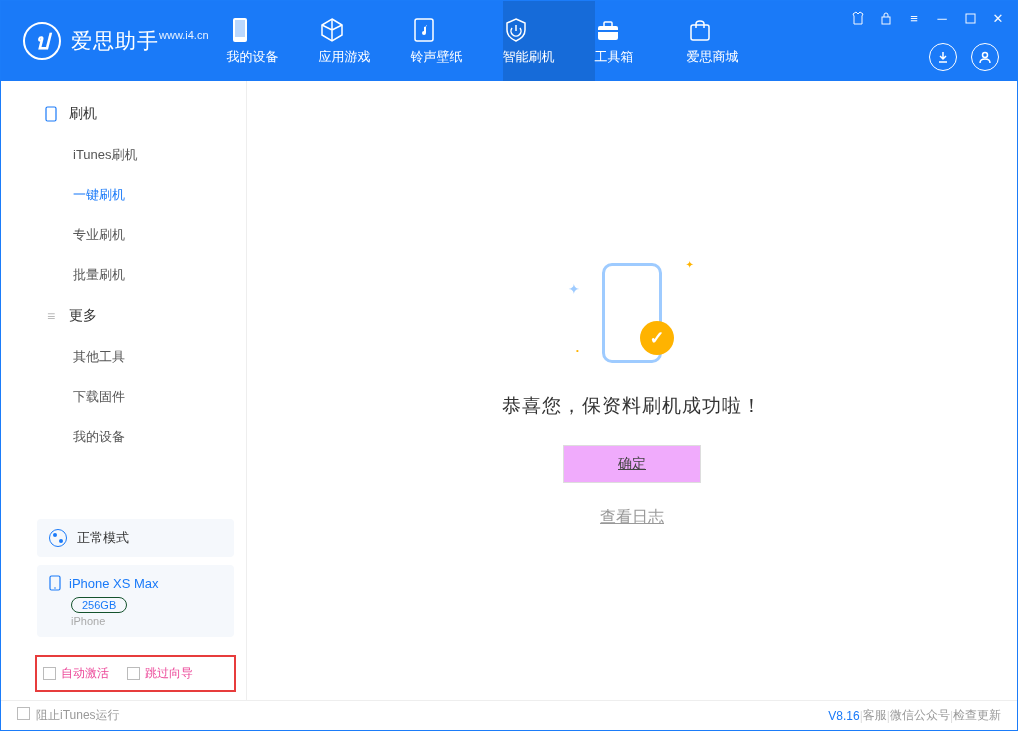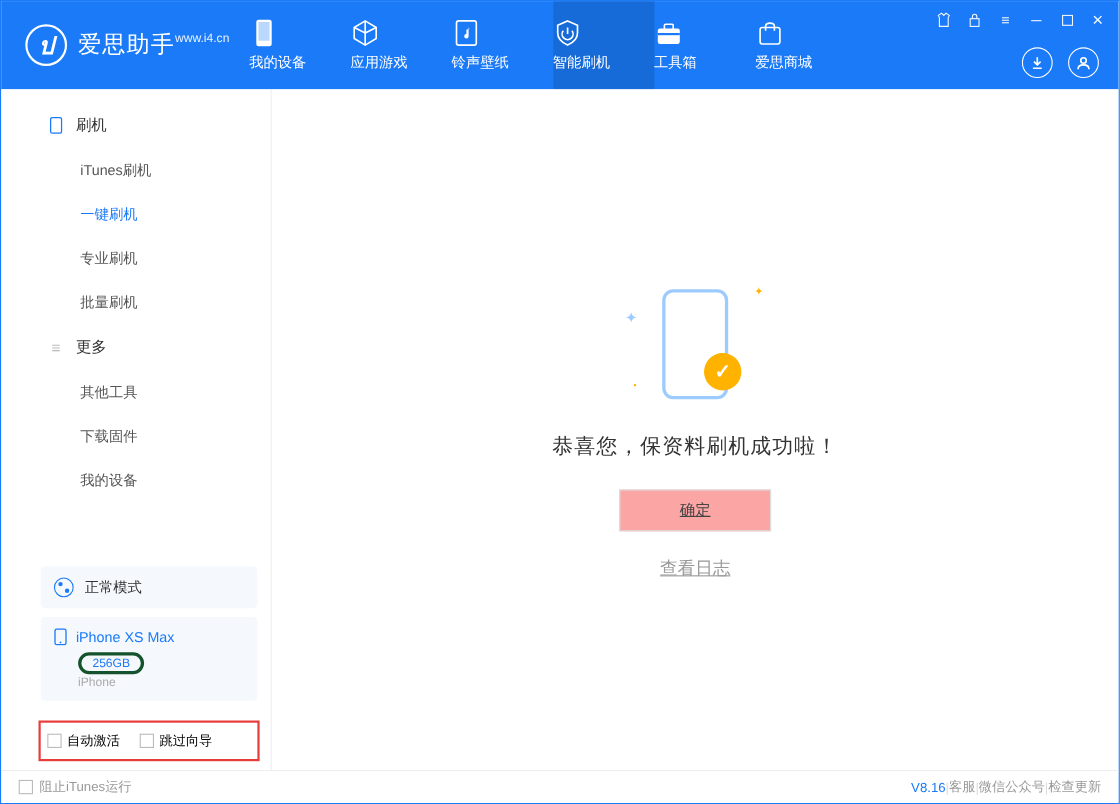--- a/index.html
+++ b/index.html
@@ -34,39 +34,39 @@
 .sidebar-spacer { flex: 1; }
 
 .mode-box { margin: 8px 12px; background: #f5f8fc; border-radius: 4px; padding: 10px 12px; display: flex; align-items: center; gap: 10px; font-size: 13px; color: #333; }
 .mode-icon { width: 18px; height: 18px; border: 1.5px solid #1a7af8; border-radius: 50%; position: relative; }
 .mode-icon::before, .mode-icon::after { content: ""; position: absolute; width: 4px; height: 4px; background: #1a7af8; border-radius: 50%; }
 .mode-icon::before { top: 3px; left: 3px; }
 .mode-icon::after { bottom: 3px; right: 3px; }
 
 .device-box { margin: 0 12px 10px; background: #f5f8fc; border-radius: 4px; padding: 10px 12px; font-size: 13px; color: #333; }
 .device-box .device-head { display: flex; align-items: center; gap: 8px; color: #1a7af8; font-weight: 500; }
-.device-box .storage { display: inline-block; margin: 6px 0 2px 22px; padding: 1px 10px; border: 3px solid #14532d; color: #1a7af8; border-radius: 10px; font-size: 11px; }
+.device-box .storage { display: inline-block; margin: 6px 0 2px 22px; padding: 1px 10px; border: 1px solid #14532d; color: #1a7af8; border-radius: 10px; font-size: 11px; }
 .device-box .device-type { margin-left: 22px; font-size: 11px; color: #aaa; }
 
-.checkbox-row { margin: 8px 10px; border: 2px solid #e73c3c; padding: 8px 6px; display: flex; gap: 18px; font-size: 12px; color: #000000; }
+.checkbox-row { margin: 8px 10px; border: 2px solid #e73c3c; padding: 8px 6px; display: flex; gap: 18px; font-size: 12px; color: #ec4899; }
 .checkbox-row label { display: flex; align-items: center; gap: 5px; cursor: pointer; }
 .chk { width: 13px; height: 13px; border: 1px solid #bbb; display: inline-block; }
 
 
 .main { flex: 1; display: flex; flex-direction: column; align-items: center; justify-content: center; gap: 20px; }
 .illustration { width: 140px; height: 120px; position: relative; display: flex; align-items: center; justify-content: center; }
 .phone { width: 60px; height: 100px; border: 3px solid #9ecbff; border-radius: 10px; background: #fff; position: relative; }
 .check-badge { position: absolute; right: 28px; bottom: 18px; width: 34px; height: 34px; background: #ffb300; border-radius: 50%; display: flex; align-items: center; justify-content: center; color: #fff; font-size: 18px; font-weight: bold; }
 .sparkle { position: absolute; color: #9ecbff; }
 .sparkle.s1 { left: 6px; top: 28px; font-size: 14px; }
 .sparkle.s2 { right: 8px; top: 6px; font-size: 10px; color: #ffb300; }
 .sparkle.s3 { left: 14px; bottom: 18px; font-size: 8px; color: #ffb300; }
 
 .success-msg { font-size: 19px; color: #333; letter-spacing: 1px; }
-.ok-btn { margin-top: 6px; padding: 9px 54px; border: 1px solid #ddd; background: #fca5a5; font-size: 14px; color: #444; cursor: pointer; text-decoration: underline; }
+.ok-btn { margin-top: 6px; padding: 9px 54px; border: 1px solid #ddd; background: #f0abfc; font-size: 14px; color: #444; cursor: pointer; text-decoration: underline; }
 .view-log { margin-top: 4px; font-size: 16px; color: #999; text-decoration: underline; cursor: pointer; }
 
 
 .footer { height: 30px; border-top: 1px solid #eee; display: flex; align-items: center; padding: 0 16px; font-size: 12px; color: #999; }
 .footer-left { display: flex; align-items: center; gap: 6px; }
 .footer-right { margin-left: auto; display: flex; align-items: center; }
 .footer-right .sep { color: #ddd; }
 .footer-link { cursor: pointer; }
 
 svg { display: block; }
@@ -240,21 +240,21 @@
       <div class="check-badge">✓</div>
     </div>
     <div class="success-msg">恭喜您，保资料刷机成功啦！</div>
     <button class="ok-btn">确定</button>
     <a class="view-log">查看日志</a>
   </div>
 </div>
 
 <div class="footer">
   <div class="footer-left">
-    <label style="display:flex;align-items:center;gap:6px;">
+    <label style="display:flex;align-items:flex-start;gap:6px;">
       <span class="chk"></span>
       <span>阻止iTunes运行</span>
     </label>
   </div>
   <div class="footer-right">
     <span style="color:#1a7af8;">V8.16</span>
     <span class="sep">|</span>
     <span class="footer-link">客服</span>
     <span class="sep">|</span>
     <span class="footer-link">微信公众号</span>

